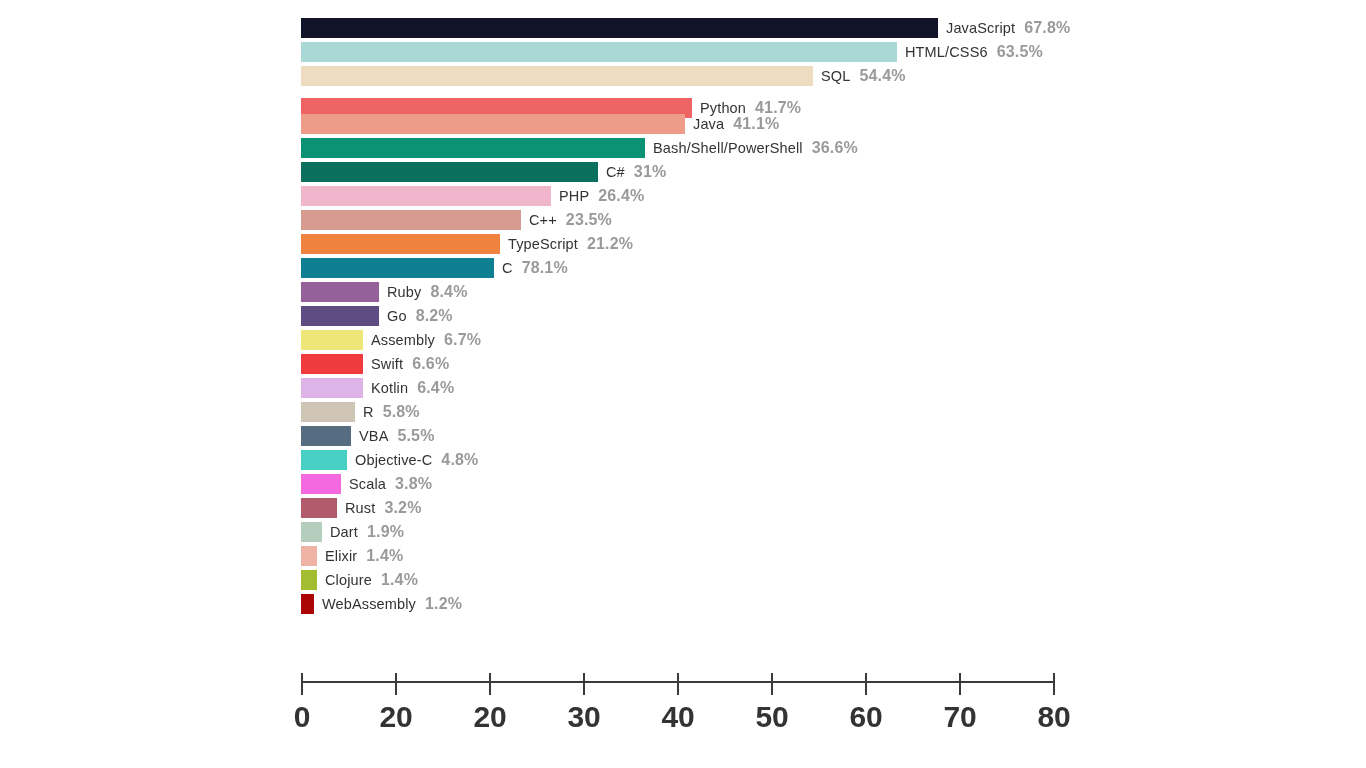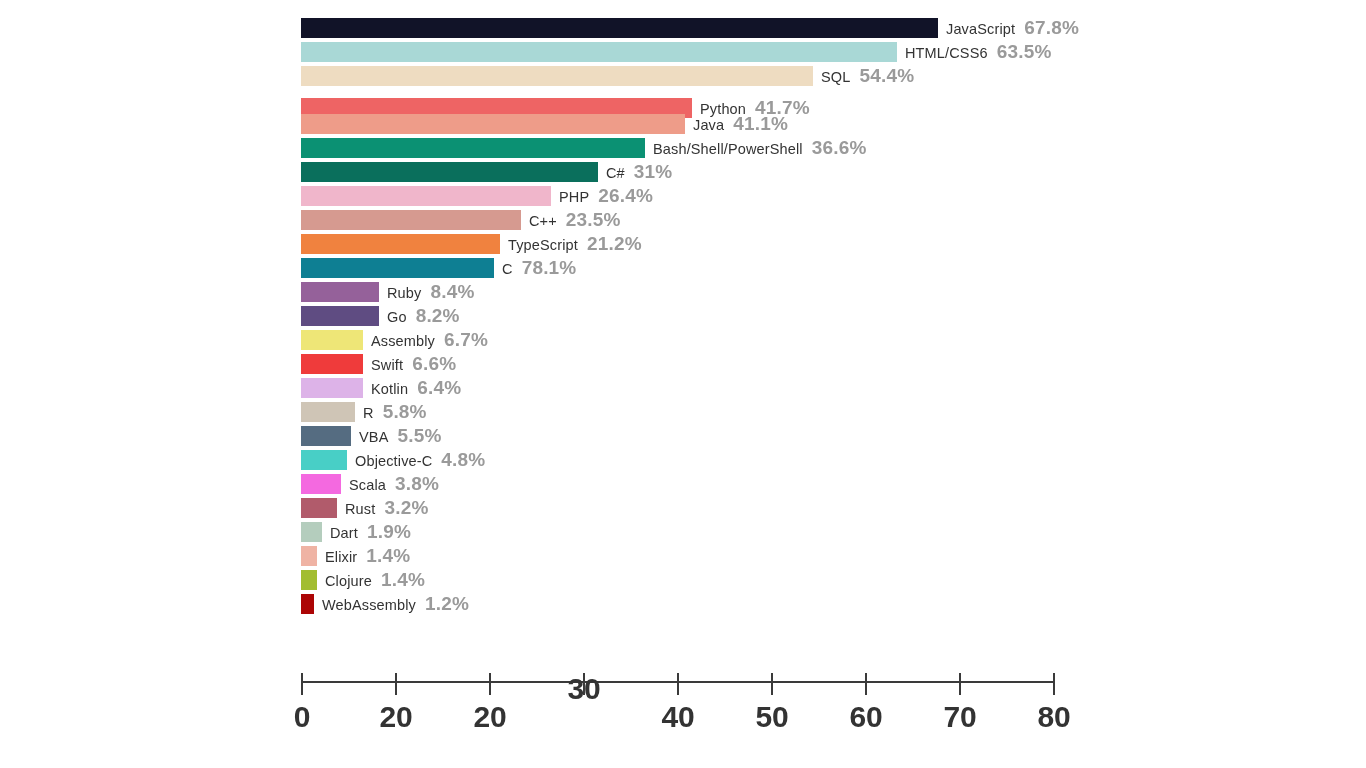--- a/index.html
+++ b/index.html
@@ -41,21 +41,21 @@
     padding-left:8px;
   }
   .bar-name {
     font-size:14.5px;
     color:#333333;
     font-weight:400;
     letter-spacing:0.01em;
     line-height:20px;
   }
   .bar-value {
-    font-size:19px;
+    font-size:16px;
     color:#9a9a9a;
     font-weight:bold;
     line-height:20px;
     margin-left:9px;
     letter-spacing:0.01em;
   }
 
   
   #axis-layer { position:absolute; left:0; top:0; width:1366px; height:768px; }
   #axis-line {
@@ -265,21 +265,21 @@
 
   <div id="axis-layer">
     <div id="axis-line" style="left: 301px; top: 681px; width: 754px;"></div>
   <div class="axis-tick" style="left: 301px; top: 673px;"></div>
       <div class="axis-tick-label" style="left: 302px; top: 700px;">0</div>
       <div class="axis-tick" style="left: 395px; top: 673px;"></div>
       <div class="axis-tick-label" style="left: 396px; top: 700px;">20</div>
       <div class="axis-tick" style="left: 489px; top: 673px;"></div>
       <div class="axis-tick-label" style="left: 490px; top: 700px;">20</div>
       <div class="axis-tick" style="left: 583px; top: 673px;"></div>
-      <div class="axis-tick-label" style="left: 584px; top: 672px;">30</div>
+      <div class="axis-tick-label" style="left: 584px; top: 700px;">30</div>
       <div class="axis-tick" style="left: 677px; top: 673px;"></div>
       <div class="axis-tick-label" style="left: 678px; top: 700px;">40</div>
       <div class="axis-tick" style="left: 771px; top: 673px;"></div>
       <div class="axis-tick-label" style="left: 772px; top: 700px;">50</div>
       <div class="axis-tick" style="left: 865px; top: 673px;"></div>
       <div class="axis-tick-label" style="left: 866px; top: 700px;">60</div>
       <div class="axis-tick" style="left: 959px; top: 673px;"></div>
       <div class="axis-tick-label" style="left: 960px; top: 700px;">70</div>
       <div class="axis-tick" style="left: 1053px; top: 673px;"></div>
       <div class="axis-tick-label" style="left: 1054px; top: 700px;">80</div>

